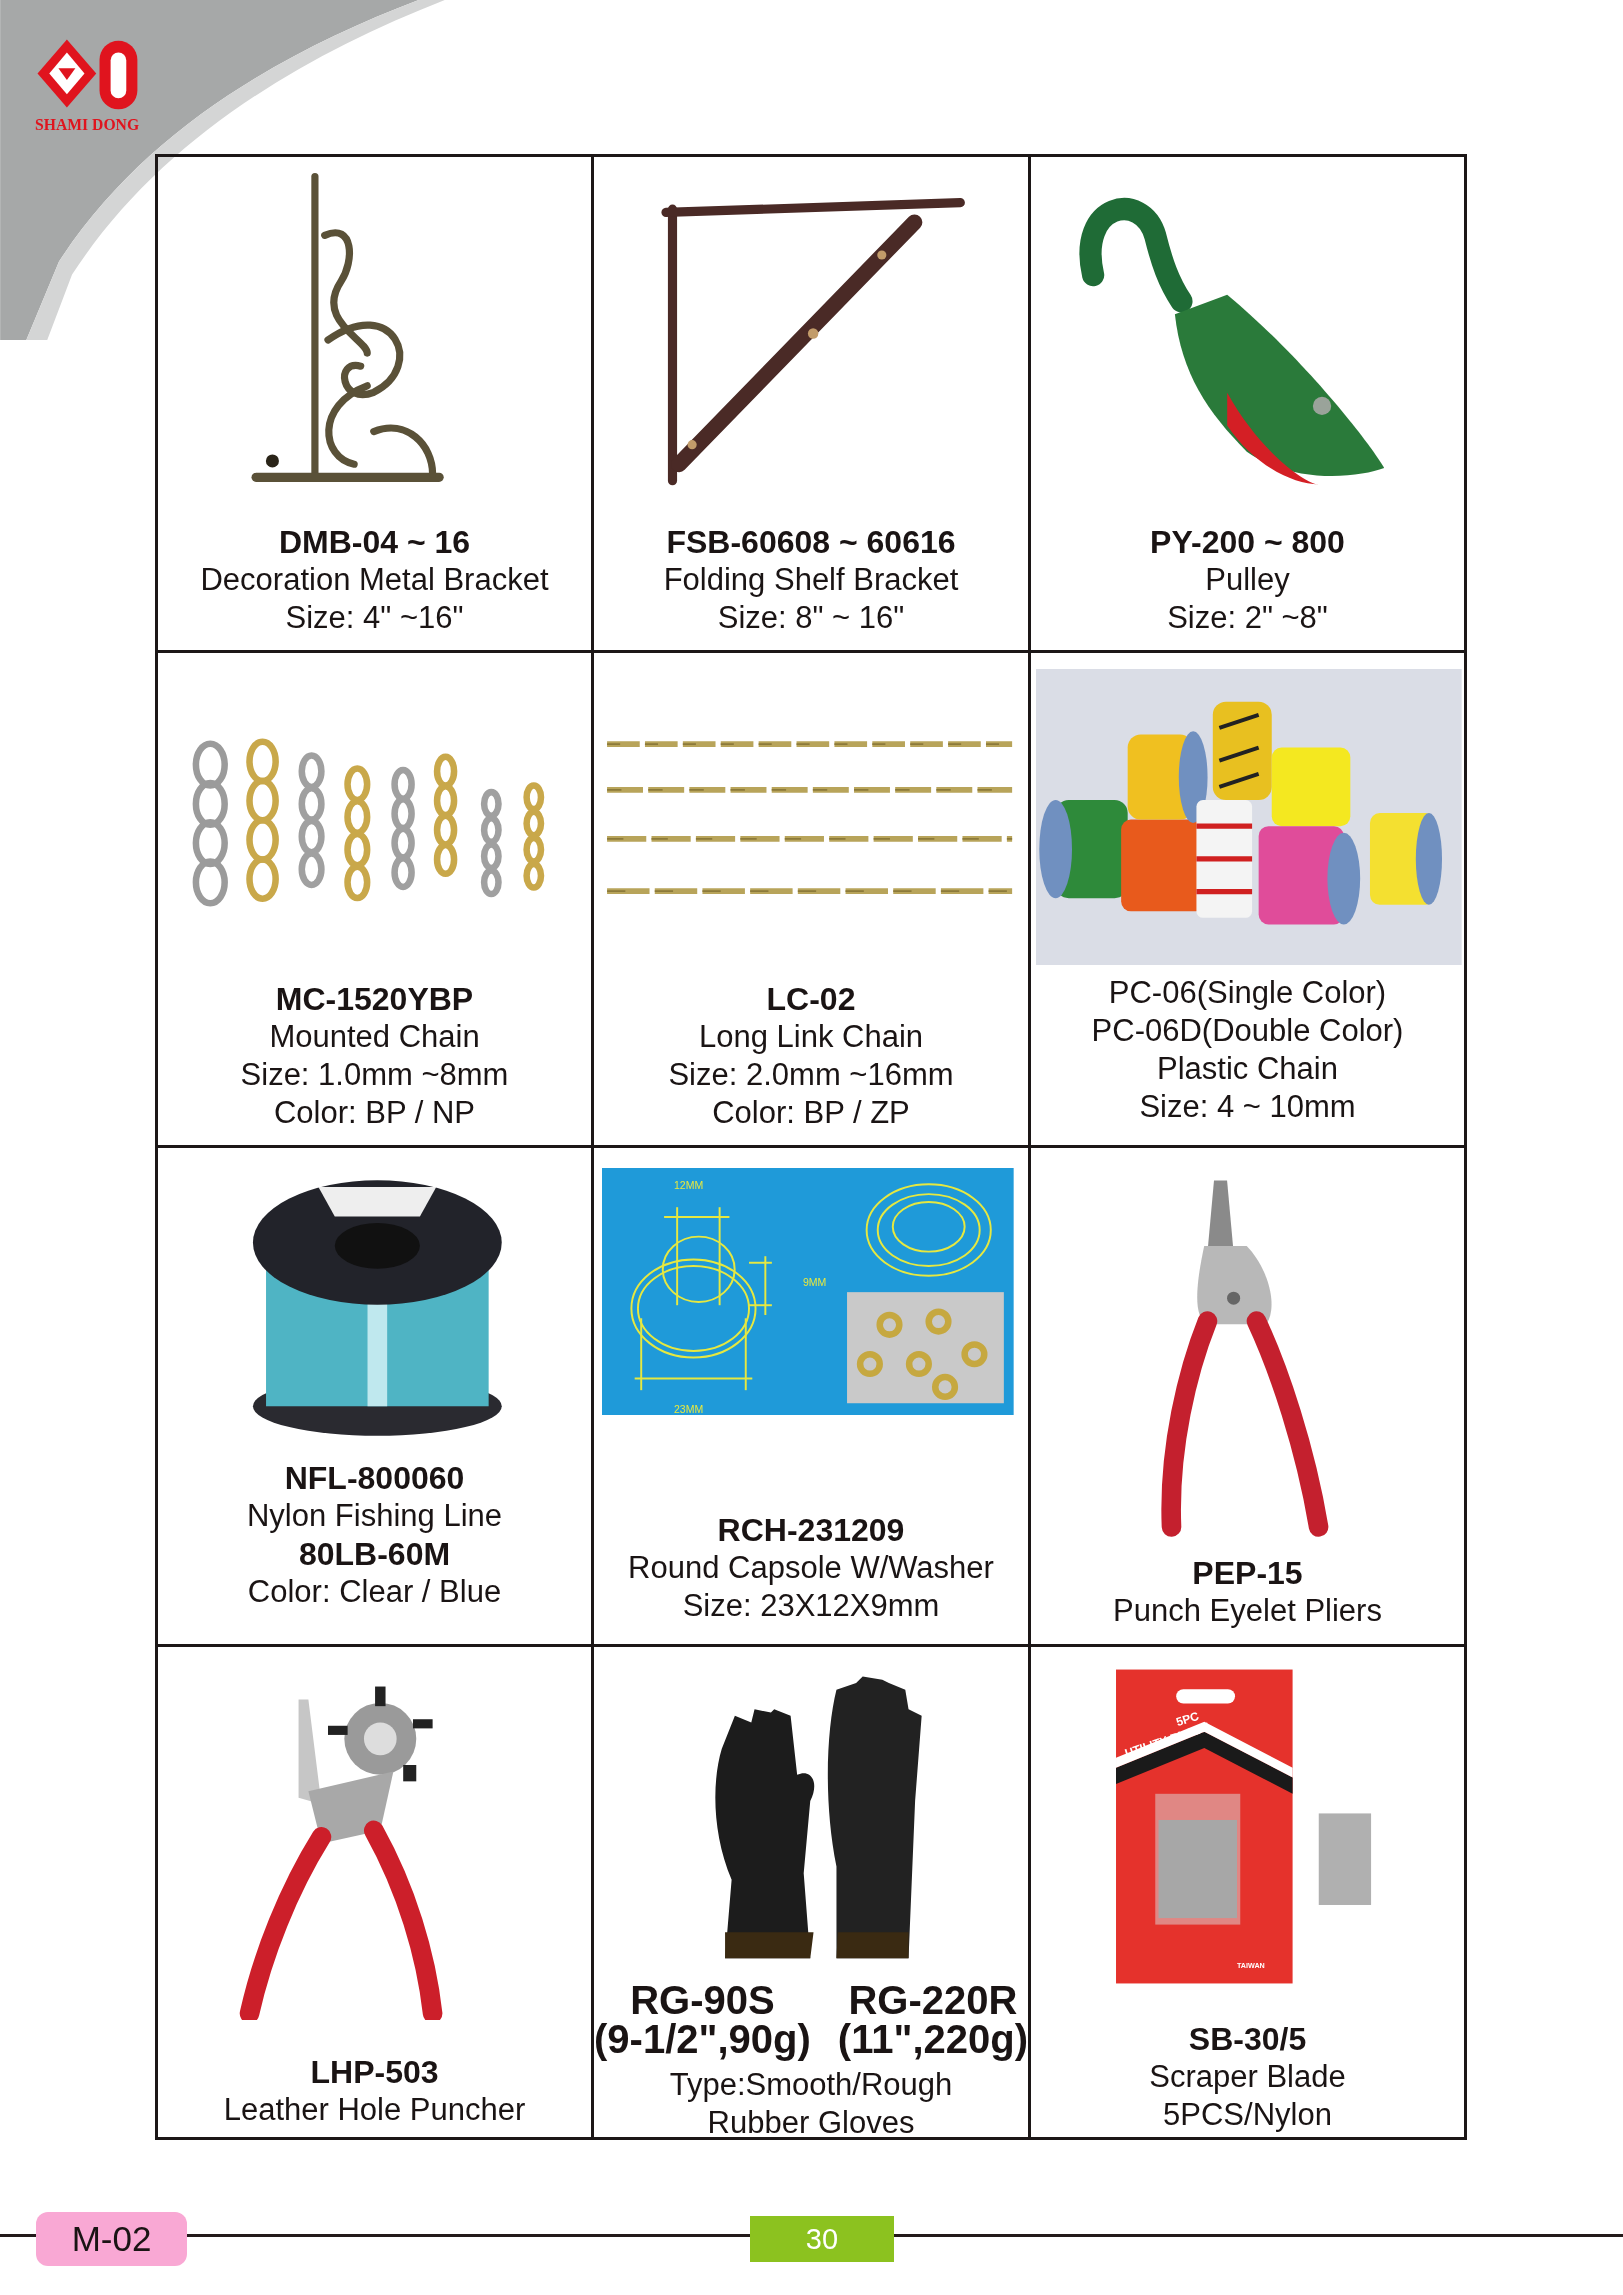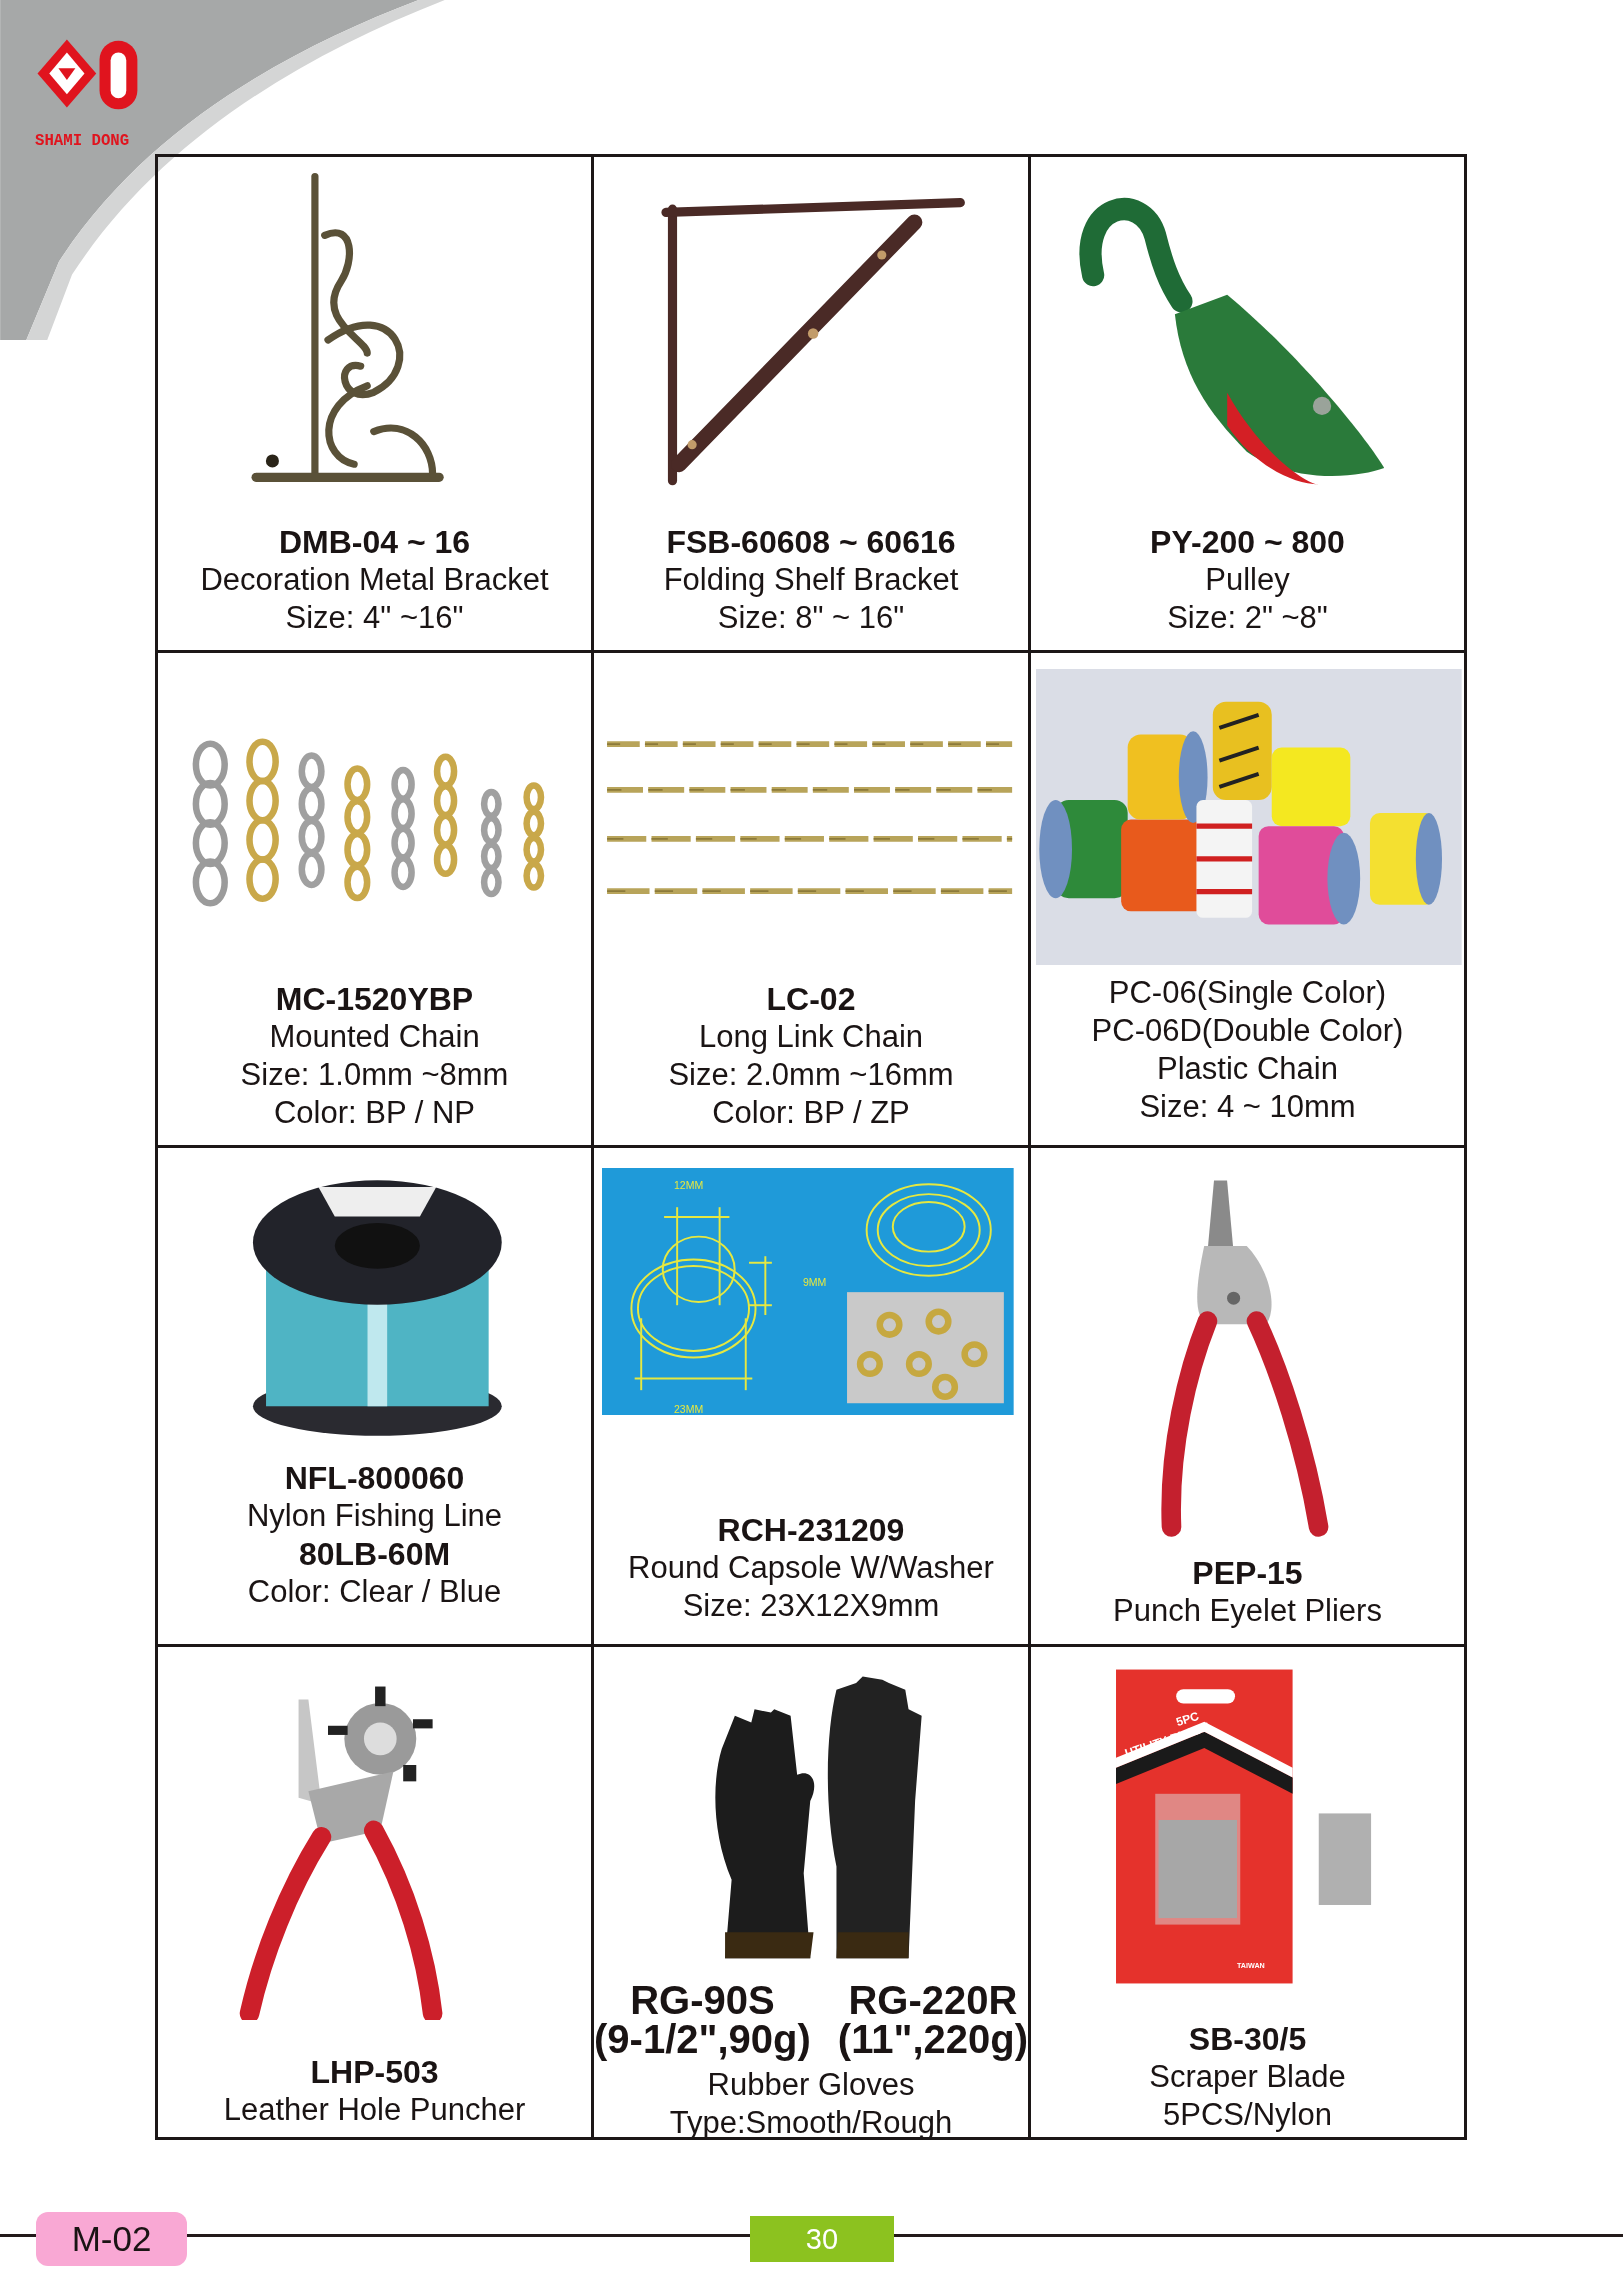--- a/index.html
+++ b/index.html
@@ -1,20 +1,20 @@
 <!DOCTYPE html>
 <html style="font-size:10.5px"><head>
 <meta charset="utf-8">
 <style>
   html, body { margin:0; padding:0; }
   body { width:1623px; height:2295px; position:relative; background:#ffffff; overflow:hidden;
          font-family:"Liberation Sans", sans-serif; color:#1a1414; }
   .corner-swoosh { position:absolute; left:0; top:0; width:458px; height:340px; }
   .logo { position:absolute; left:31px; top:34px; width:124px; height:105px; }
-  .logo-text { position:absolute; left:35px; top:116px; font-size:15.7px; font-weight:bold; color:#e0141e; letter-spacing:0px; font-family:Liberation Mono, monospace;margin-top:16px; }
+  .logo-text { position:absolute; left:35px; top:116px; font-size:15.7px; font-weight:bold; color:#e0141e; letter-spacing:0px; font-family:Liberation Serif, serif; }
   .grid { position:absolute; left:155px; top:154px; width:1312px; height:1986px;
           border:3.9px solid #1c1717; box-sizing:border-box; display:grid;
           grid-template-columns: 436px 437px 1fr; grid-template-rows: 496px 495px 499px 1fr; }
   .cell { position:relative; border-right:3.3px solid #1c1717; border-bottom:3.3px solid #1c1717; box-sizing:border-box; overflow:hidden; }
   .cell.c3 { border-right:none; }
   .cell.r4 { border-bottom:none; }
   .pic { position:absolute; left:0; right:0; }
   .caption { position:absolute; left:0; right:0; text-align:center; line-height:38px; font-size:31px; }
   .caption .code { font-weight:bold; font-size:32px; }
   .caption .inline-code { font-weight:normal; }
@@ -319,22 +319,22 @@
       <div>
         <div>RG-90S</div>
         <div>(9-1/2",90g)</div>
       </div>
       <div>
         <div>RG-220R</div>
         <div>(11",220g)</div>
       </div>
     </div>
     <div class="caption" style="top:419px">
+      <div>Type:Smooth/Rough</div>
       <div>Rubber Gloves</div>
-      <div>Type:Smooth/Rough</div>
     </div>
   </div>
 
   <div class="cell c3 r4">
     <svg class="pic" style="top:16.4px;height:327px" viewBox="0 0 670 500">
       <rect x="130" y="10" width="270" height="480" fill="#e5322c"></rect>
       <rect x="222" y="40" width="90" height="22" rx="11" fill="#fff"></rect>
       <path d="M130 160 L265 105 L400 175 L400 200 L265 130 L130 185 Z" fill="#1a1a1a"></path>
       <path d="M130 145 L265 90 L400 160 L400 175 L265 105 L130 160 Z" fill="#fff"></path>
       <rect x="190" y="200" width="130" height="200" fill="#dcdcdc" opacity="0.5"></rect>

